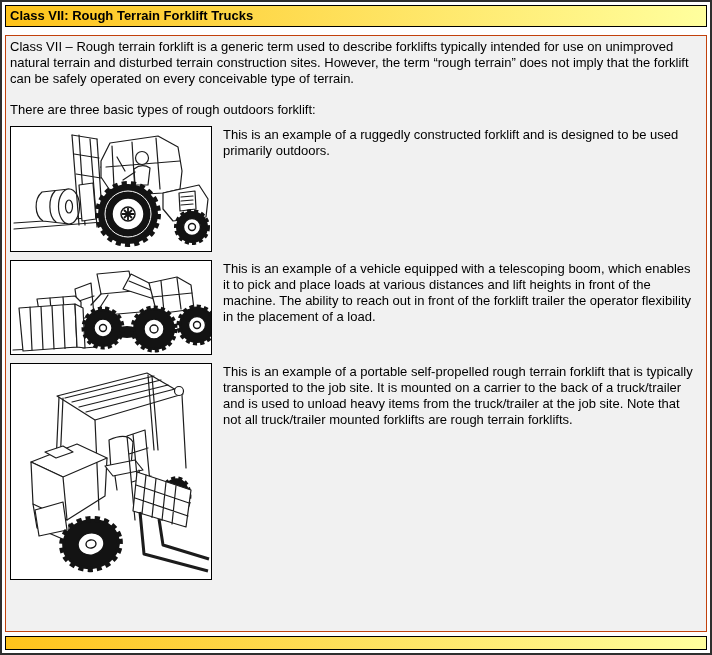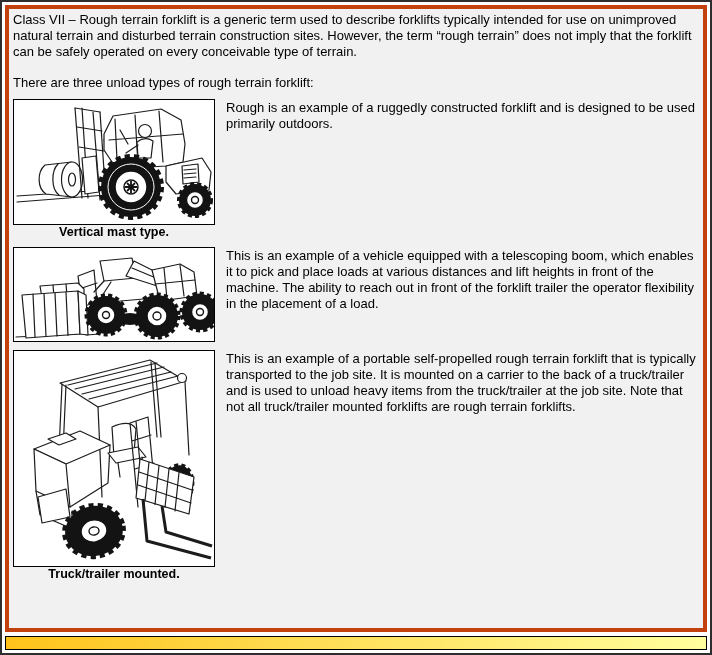--- a/index.html
+++ b/index.html
@@ -21,21 +21,21 @@
     border:1px solid #000;
     background:linear-gradient(to right,#fec31b,#ffff9e);
     font-size:13px; font-weight:bold;
     line-height:20px;
     padding:0 4px;
     margin-bottom:8px;
     white-space:nowrap; overflow:hidden;
   }
   .content {
     flex:1 1 auto;
-    border:4px solid #c2410c;
+    border:1px solid #c2410c;
     background:#f1f1f1;
     padding:2px 6px 0 4px;
     overflow:hidden;
     font-size:13px; line-height:16px;
     margin-bottom:4px;
   }
   .intro-p1 { margin-top:1px; }
   .intro-p2 { margin-top:15px; }
   .section-row { display:flex; align-items:flex-start; margin-top:8px; }
   .figure-col { flex:0 0 208px; }
@@ -62,25 +62,26 @@
   }
   .lineart { stroke:#1c1c1c; stroke-width:1.2; fill:none; stroke-linejoin:round; stroke-linecap:round; }
   .fillwhite { fill:#ffffff; }
   .tire { fill:#131313; }
 </style>
 </head>
 <body>
 
 <div class="window">
 
+  <div class="title-bar">Class VII: Rough Terrain Forklift Trucks</div>
 
   <div class="content">
 
     <p class="intro-p1">Class VII – Rough terrain forklift is a generic term used to describe forklifts typically intended for use on unimproved natural terrain and disturbed terrain construction sites. However, the term “rough terrain” does not imply that the forklift can be safely operated on every conceivable type of terrain.</p>
-    <p class="intro-p2">There are three unload types of rough terrain forklift:</p>
+    <p class="intro-p2">There are three basic types of rough outdoors forklift:</p>
 
     <div class="section-row">
       <div class="figure-col">
         <div class="image-box" style="height:126px;">
           <svg viewBox="0 0 200 124" width="200" height="124">
 
             <path class="lineart" d="M3 96 L92 90 M3 102 L92 95"></path>
 
             <path class="lineart fillwhite" d="M58 62 L31 65 C23 72 23 88 32 94 L58 97"></path>
             <path class="lineart" d="M44 64 C37 71 37 89 45 95"></path>
@@ -109,23 +110,22 @@
             <circle cx="117" cy="87" r="16" fill="#ffffff" stroke="#131313" stroke-width="1.5"></circle>
             <circle cx="117" cy="87" r="7" fill="#ffffff" stroke="#131313" stroke-width="1.5"></circle>
             <path d="M117 81 L117 93 M111 87 L123 87 M113 83 L121 91 M121 83 L113 91" stroke="#131313" stroke-width="1.8"></path>
 
             <circle class="tire" cx="181" cy="100" r="16"></circle>
             <circle cx="181" cy="100" r="16" fill="none" stroke="#131313" stroke-width="4" stroke-dasharray="4 3"></circle>
             <circle cx="181" cy="100" r="8.5" fill="#ffffff" stroke="#131313" stroke-width="1.4"></circle>
             <circle cx="181" cy="100" r="3.5" fill="#ffffff" stroke="#131313" stroke-width="1.4"></circle>
           </svg>
         </div>
-        <div class="caption">Vertical mast type.</div>
       </div>
-      <div class="desc-col">Rough is an example of a ruggedly constructed forklift and is designed to be used primarily outdoors.</div>
+      <div class="desc-col">This is an example of a ruggedly constructed forklift and is designed to be used primarily outdoors.</div>
     </div>
 
     <div class="section-row">
       <div class="figure-col">
         <div class="image-box" style="height:95px;">
           <svg viewBox="0 0 200 93" width="200" height="93">
 
             <path class="lineart" d="M2 89 L86 85"></path>
 
             <path class="lineart fillwhite" d="M64 28 L80 22 L86 86 L72 87 Z"></path>
@@ -213,21 +213,20 @@
             <path class="lineart fillwhite" d="M58 160 L88 168 L86 188 L58 180 Z"></path>
 
             <g transform="rotate(-10 80 180)">
               <ellipse class="tire" cx="80" cy="180" rx="29" ry="25"></ellipse>
               <ellipse cx="80" cy="180" rx="29" ry="25" fill="none" stroke="#131313" stroke-width="6" stroke-dasharray="5 4"></ellipse>
               <ellipse cx="80" cy="180" rx="13" ry="11" fill="#ffffff" stroke="#131313" stroke-width="1.4"></ellipse>
               <ellipse cx="80" cy="180" rx="5" ry="4" fill="#ffffff" stroke="#131313" stroke-width="1.4"></ellipse>
             </g>
           </svg>
         </div>
-        <div class="caption">Truck/trailer mounted.</div>
       </div>
       <div class="desc-col">This is an example of a portable self-propelled rough terrain forklift that is typically transported to the job site. It is mounted on a carrier to the back of a truck/trailer and is used to unload heavy items from the truck/trailer at the job site. Note that not all truck/trailer mounted forklifts are rough terrain forklifts.</div>
     </div>
 
   </div>
 
   <div class="bottom-bar"></div>
 
 </div>
 

